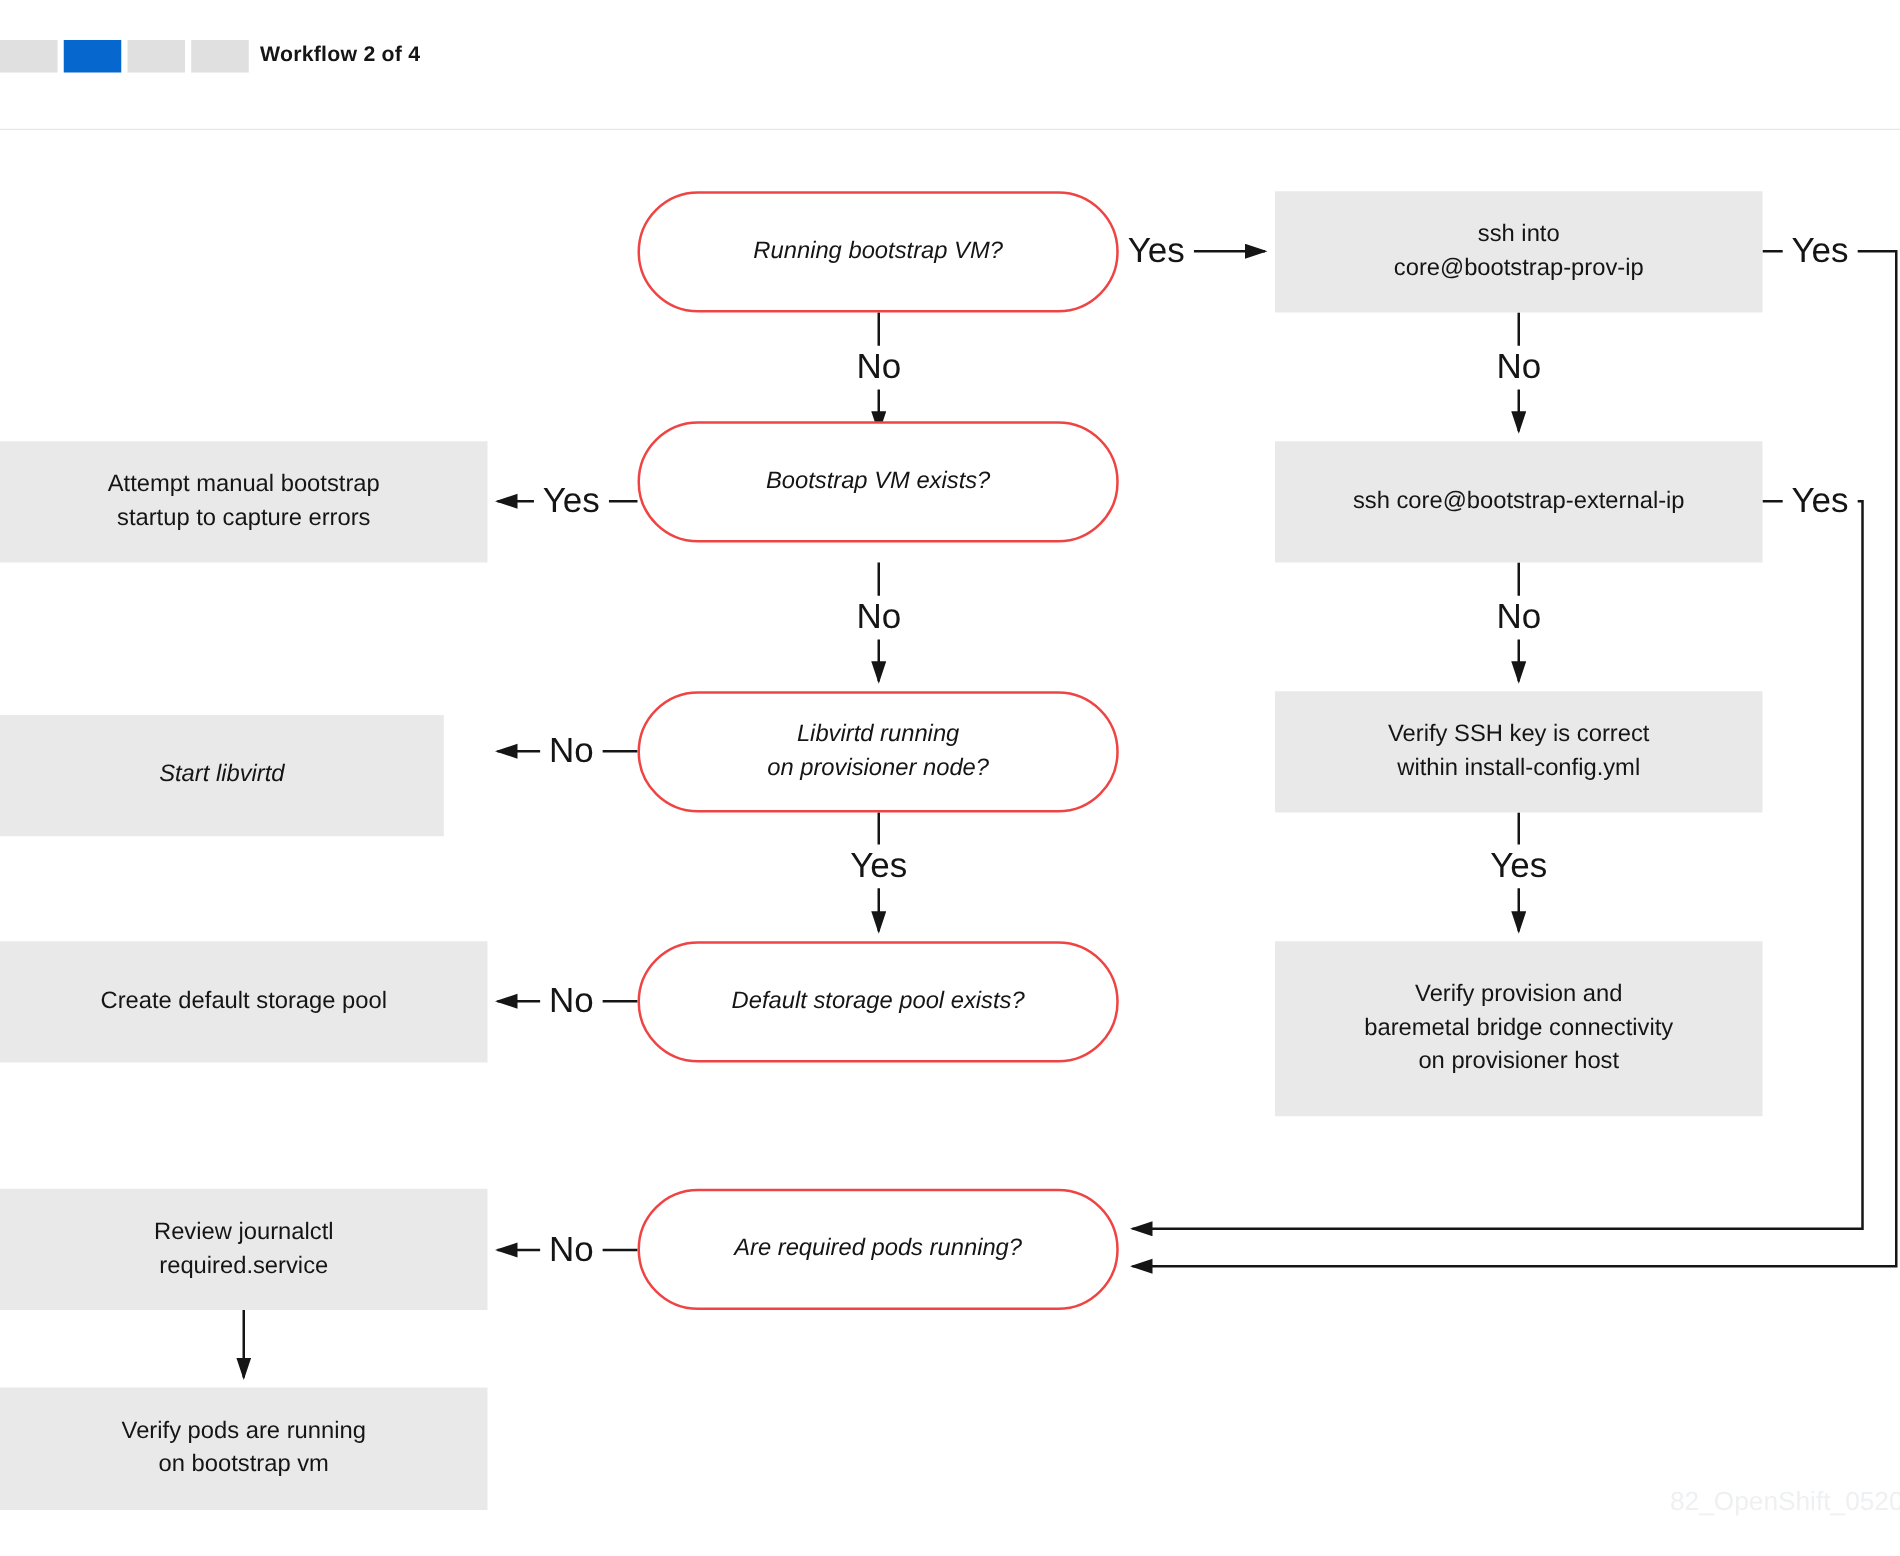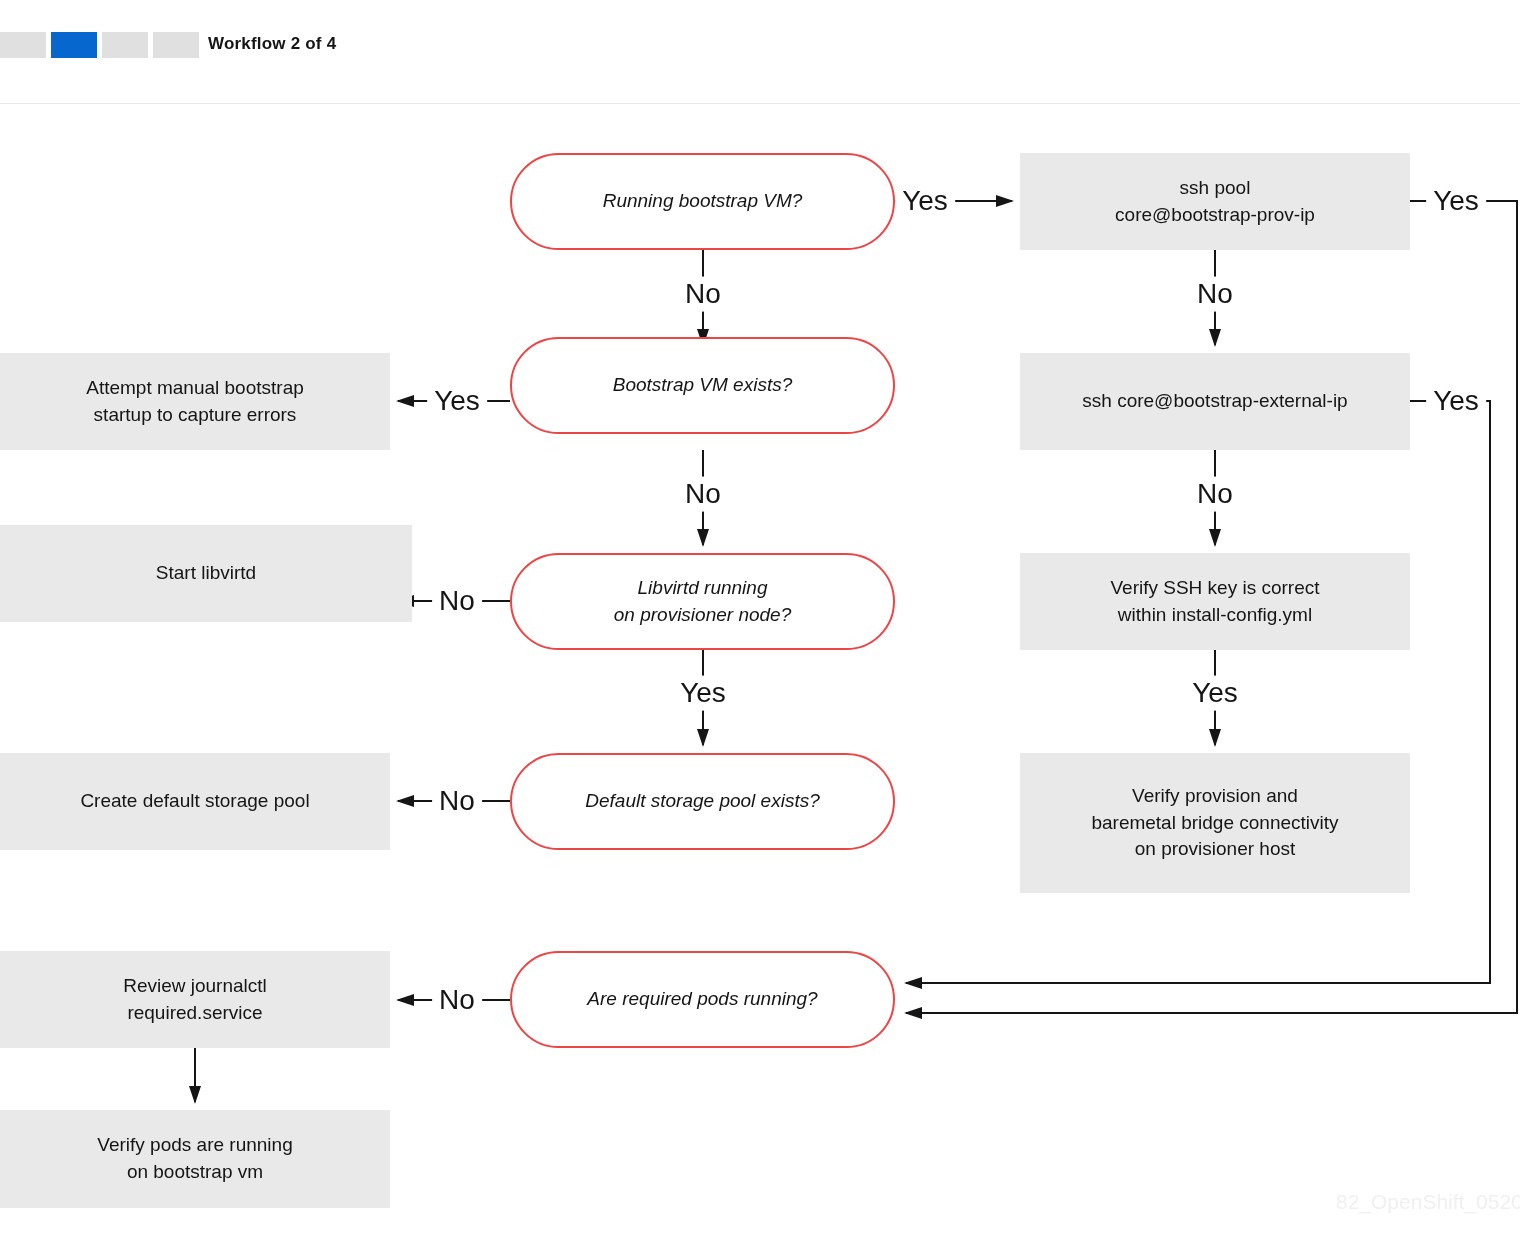--- a/index.html
+++ b/index.html
@@ -99,28 +99,28 @@
 
   <div class="node decision-oval" style="left:510px; top:153px; width:385px; height:97px;">Running bootstrap VM?</div>
   <div class="node decision-oval" style="left:510px; top:337px; width:385px; height:97px;">Bootstrap VM exists?</div>
   <div class="node decision-oval" style="left:510px; top:553px; width:385px; height:97px;">Libvirtd running
 on provisioner node?</div>
   <div class="node decision-oval" style="left:510px; top:753px; width:385px; height:97px;">Default storage pool exists?</div>
   <div class="node decision-oval" style="left:510px; top:951px; width:385px; height:97px;">Are required pods running?</div>
 
   <div class="node action-box" style="left:0px; top:353px; width:390px; height:97px;">Attempt manual bootstrap
 startup to capture errors</div>
-  <div class="node action-box" style="left:0px; top:525px; width:412px; height:97px;">Start libvirtd</div>
+  <div class="node action-box" style="left:0px; top:572px; width:355px; height:97px;font-style:italic;">Start libvirtd</div>
   <div class="node action-box" style="left:0px; top:753px; width:390px; height:97px;">Create default storage pool</div>
   <div class="node action-box" style="left:0px; top:951px; width:390px; height:97px;">Review journalctl
 required.service</div>
   <div class="node action-box" style="left:0px; top:1110px; width:390px; height:98px;">Verify pods are running
 on bootstrap vm</div>
 
-  <div class="node action-box" style="left:1020px; top:153px; width:390px; height:97px;">ssh pool
+  <div class="node action-box" style="left:1020px; top:153px; width:390px; height:97px;">ssh into
 core@bootstrap-prov-ip</div>
   <div class="node action-box" style="left:1020px; top:553px; width:390px; height:97px;">Verify SSH key is correct
 within install-config.yml</div>
   <div class="node action-box" style="left:1020px; top:353px; width:390px; height:97px;">ssh core@bootstrap-external-ip</div>
   <div class="node action-box" style="left:1020px; top:753px; width:390px; height:140px;">Verify provision and
 baremetal bridge connectivity
 on provisioner host</div>
 
   <div class="edge-label" style="left:925px; top:201px;">Yes</div>
   <div class="edge-label" style="left:703px; top:294px;">No</div>

